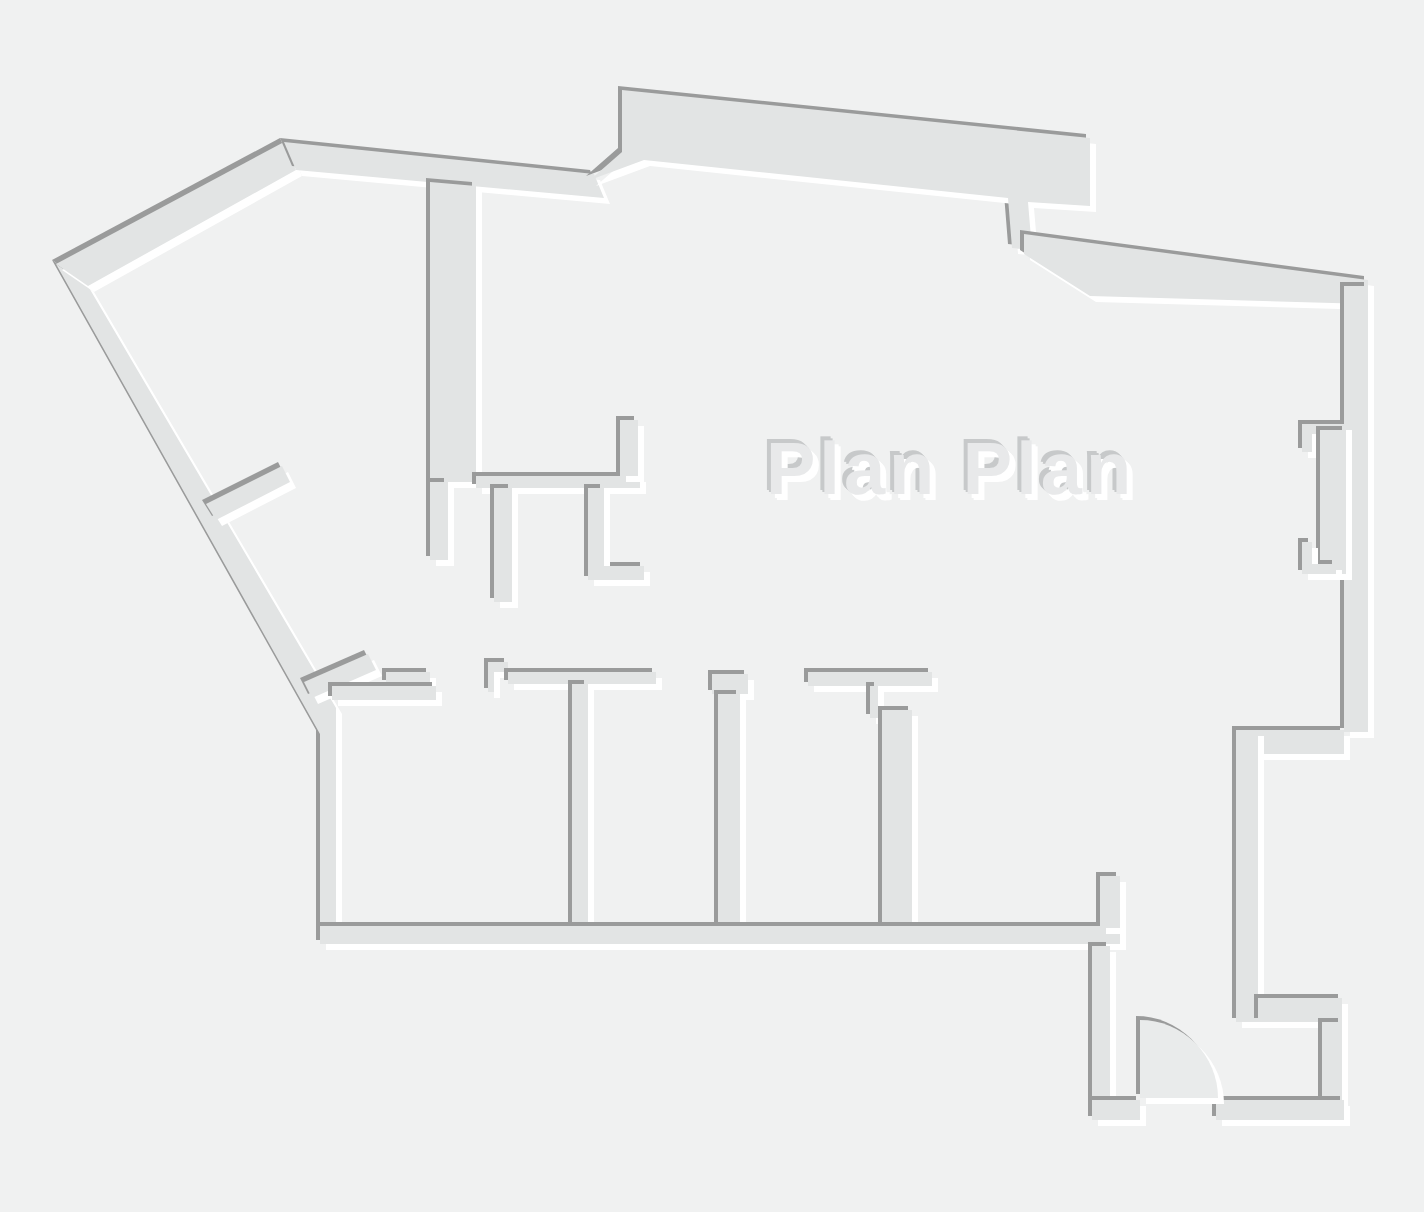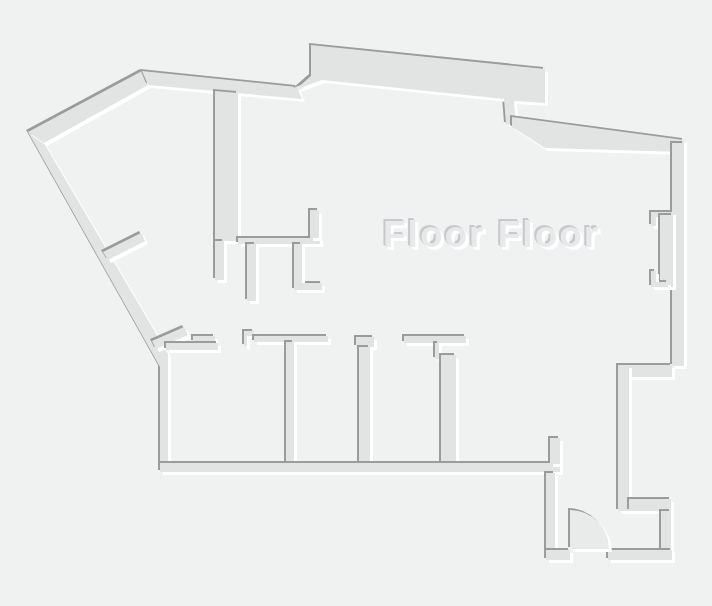--- a/index.html
+++ b/index.html
@@ -131,14 +131,14 @@
       <path d="M546,550 L570,550 L570,560 L546,560 Z" fill="#9a9b9b" transform="translate(-2,-2)"></path>
       <path d="M546,550 L570,550 L570,560 L546,560 Z" fill="#ffffff" transform="translate(3,3)"></path>
       <path d="M546,550 L570,550 L570,560 L546,560 Z" fill="#e2e4e4"></path>
       <path d="M608,550 L672,550 L672,560 L608,560 Z" fill="#9a9b9b" transform="translate(-2,-2)"></path>
       <path d="M608,550 L672,550 L672,560 L608,560 Z" fill="#ffffff" transform="translate(3,3)"></path>
       <path d="M608,550 L672,550 L672,560 L608,560 Z" fill="#e2e4e4"></path>
       <path d="M570,549 L570,510 A39,39 0 0 1 609,549 Z" fill="#9a9b9b" transform="translate(-2,-2)"></path>
       <path d="M570,549 L570,510 A39,39 0 0 1 609,549 Z" fill="#ffffff" transform="translate(3,3)"></path>
       <path d="M570,549 L570,510 A39,39 0 0 1 609,549 Z" fill="#e9ebeb"></path>
     </svg>
-  <div class="plan-title" style="left: 383px; top: 214px; font-size: 37px; color: rgb(232, 233, 234); text-shadow: rgb(255, 255, 255) 2px 2px 0px, rgb(255, 255, 255) 3px 3px 0px, rgb(199, 201, 202) -1px -1px 0px, rgb(199, 201, 202) -2px -2px 0px;">Floor Floor</div>
+  <div class="plan-title" style="left: 383px; top: 214px; font-size: 37px; color: rgb(232, 233, 234); text-shadow: rgb(255, 255, 255) 2px 2px 0px, rgb(255, 255, 255) 3px 3px 0px, rgb(199, 201, 202) -1px -1px 0px, rgb(199, 201, 202) -2px -2px 0px;">Plan Plan</div>
 </div>
 
 </body></html>

